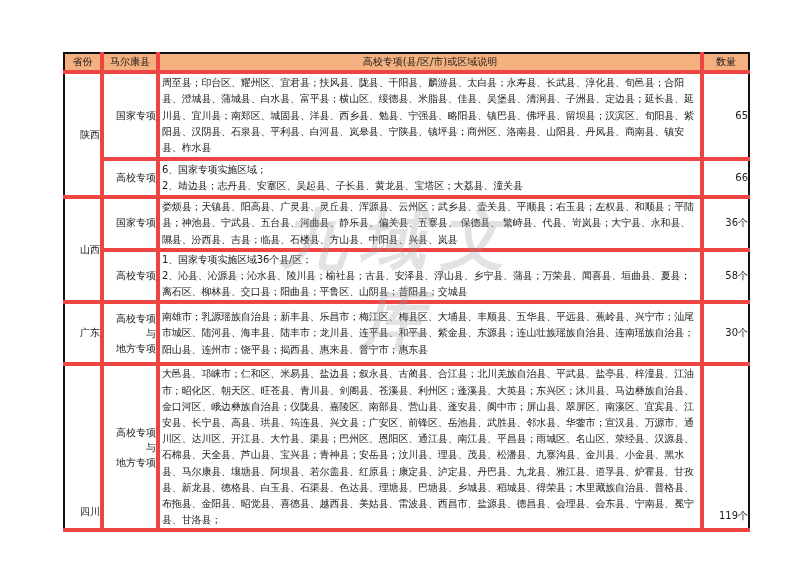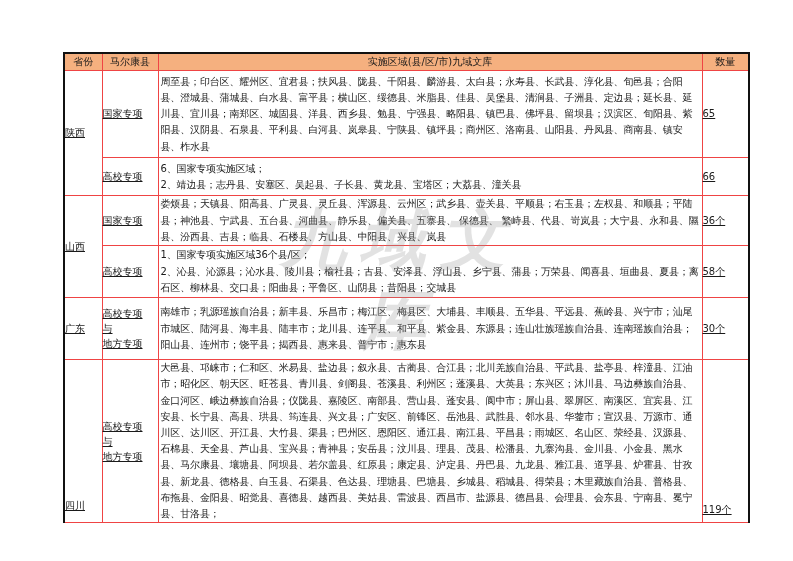--- a/index.html
+++ b/index.html
@@ -1,24 +1,24 @@
 <!DOCTYPE html>
 <html><head>
 <meta charset="utf-8">
 <style>
   html, body { margin:0; padding:0; background:#ffffff; }
   body { width:793px; height:561px; position:relative; overflow:hidden;
          font-family:"DejaVu Sans", "Liberation Sans", sans-serif; color:#1a1a1a; }
   .page { position:absolute; left:0; top:0; width:721px; height:561px; }
   table.grid { position:absolute; left:63px; top:52px; border-collapse:collapse;
                table-layout:fixed; width:685px; }
-  table.grid td, table.grid th { border:1px solid #ef4444; padding:0; font-size:10px;
+  table.grid td, table.grid th { border:4px solid #ef4444; padding:0; font-size:10px;
                line-height:16.2px; vertical-align:middle; }
   table.grid th { background:#f5b07f; font-weight:normal; height:16px; text-align:center; }
-  table.grid td.prov, table.grid td.cat, table.grid td.cnt { text-align:left;text-decoration:underline; }
+  table.grid td.prov, table.grid td.cat, table.grid td.cnt { text-align:right; }
   table.grid td.content { padding:0 2px 0 2px; text-align:left; letter-spacing:-0.15px; }
   .outer-left { border-left:2px solid #111 !important; }
   .outer-right { border-right:2px solid #111 !important; }
   .outer-top { border-top:2px solid #111 !important; }
   .cat-multi span { display:block; line-height:15px; }
   .prov-sc { vertical-align:bottom !important; padding-bottom:8px !important; }
   .cnt-sc { vertical-align:bottom !important; padding-bottom:4px !important; }
   .footer { position:absolute; left:0; width:793px; top:520px; text-align:center;
             font-size:10px; color:#222; }
   .wm { position:absolute; left:250px; top:200px; width:300px; text-align:center;
@@ -35,21 +35,21 @@
     <colgroup>
       <col style="width:38px">
       <col style="width:56px">
       <col style="width:544px">
       <col style="width:47px">
     </colgroup>
     <thead>
       <tr>
         <th class="outer-left outer-top">省份</th>
         <th class="outer-top">马尔康县</th>
-        <th class="outer-top">实施区域(县/区/市)九域文库</th>
+        <th class="outer-top">高校专项(县/区/市)或区域说明</th>
         <th class="outer-top outer-right">数量</th>
       </tr>
     </thead>
     <tbody>
 
       <tr style="height:87px">
         <td class="prov outer-left" rowspan="2">陕西</td>
         <td class="cat">国家专项</td>
         <td class="content">周至县；印台区、耀州区、宜君县；扶风县、陇县、千阳县、麟游县、太白县；永寿县、长武县、淳化县、旬邑县；合阳县、澄城县、蒲城县、白水县、富平县；横山区、绥德县、米脂县、佳县、吴堡县、清涧县、子洲县、定边县；延长县、延川县、宜川县；南郑区、城固县、洋县、西乡县、勉县、宁强县、略阳县、镇巴县、佛坪县、留坝县；汉滨区、旬阳县、紫阳县、汉阴县、石泉县、平利县、白河县、岚皋县、宁陕县、镇坪县；商州区、洛南县、山阳县、丹凤县、商南县、镇安县、柞水县</td>
         <td class="cnt outer-right">65</td>

